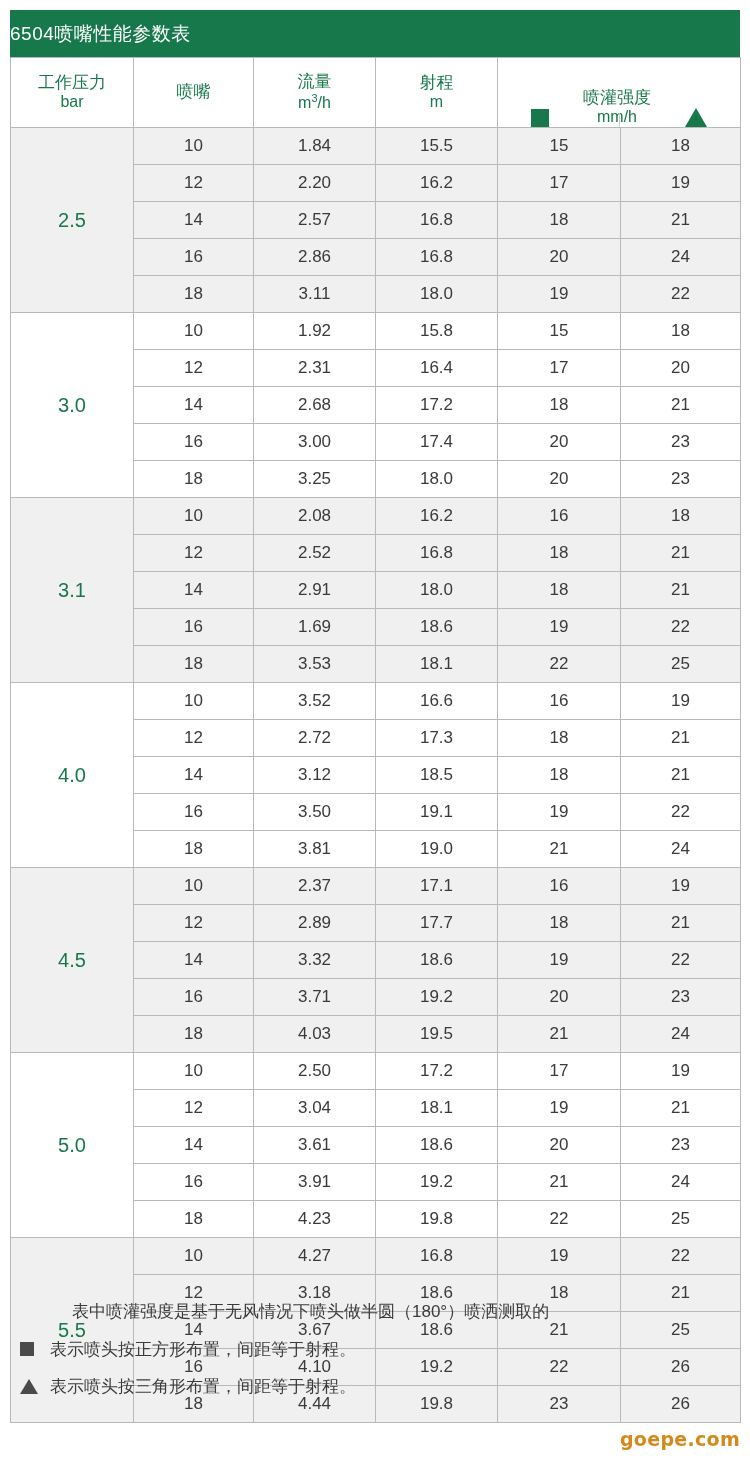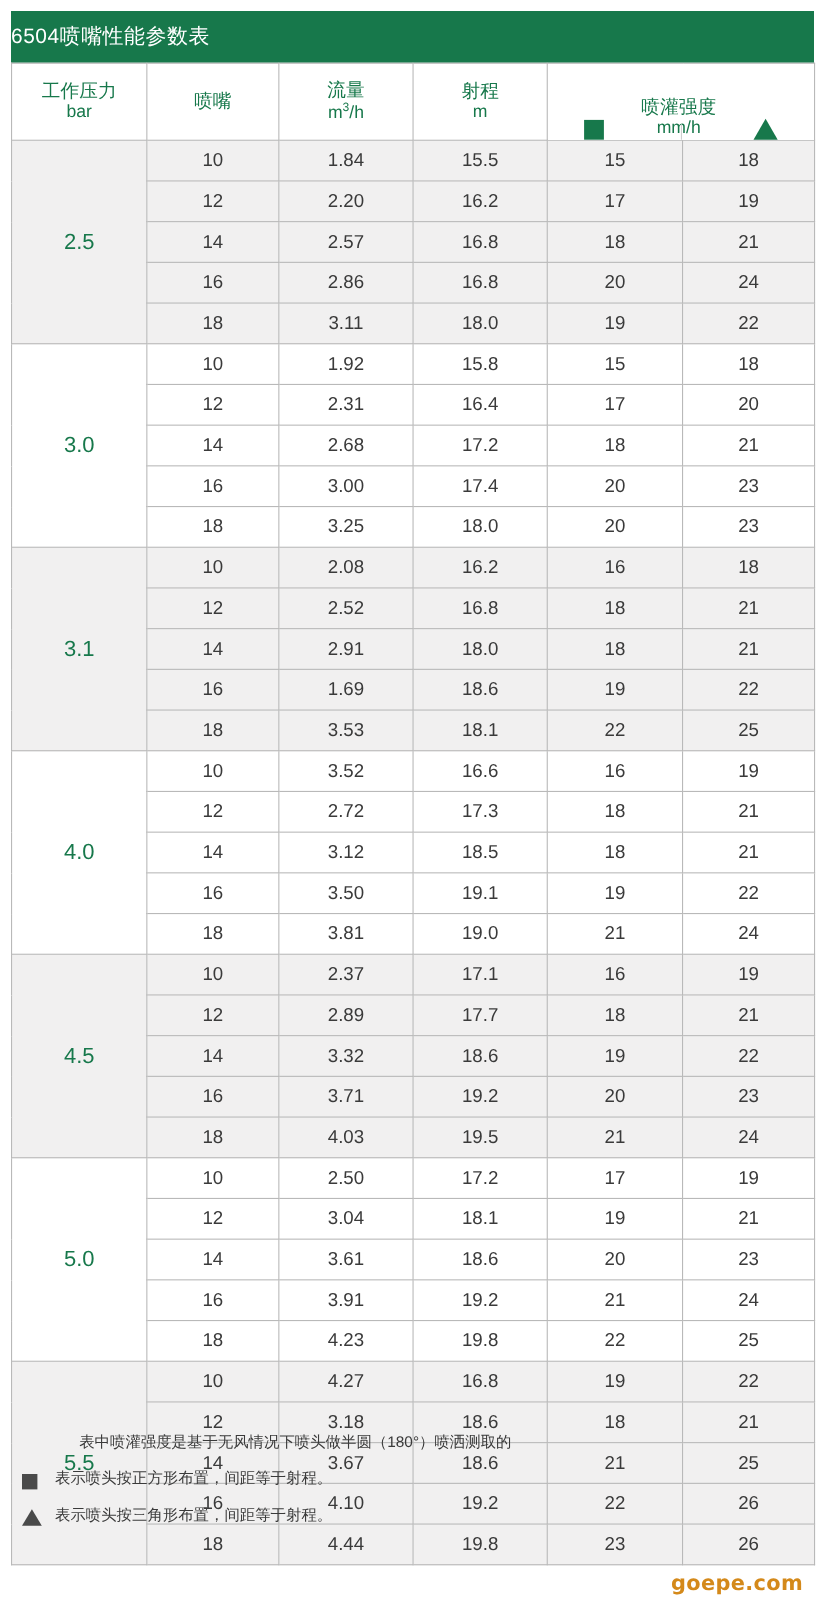--- a/index.html
+++ b/index.html
@@ -134,33 +134,32 @@
   tbody tr.band-plain  td { background: #ffffff; }
 
   
   .notes {
     position: absolute;
     left: 0;
     top: 1300px;
     width: 750px;
   }
   .note-line {
-    font-size: 14px;
+    font-size: 17px;
     color: #3a3a3a;
     line-height: 1.45;
     margin: 0 0 13px 0;
     display: flex;
     align-items: flex-start;
   }
   .note-line.indented {
     padding-left: 72px;
   }
   .note-line.with-marker {
     padding-left: 20px;
-    align-items: flex-end;
   }
   .note-marker {
     flex: 0 0 auto;
     width: 30px;
     display: inline-flex;
     align-items: center;
     justify-content: flex-start;
     padding-top: 4px;
   }
   .note-sq {
@@ -175,21 +174,21 @@
     border-left: 9px solid transparent;
     border-right: 9px solid transparent;
     border-bottom: 15px solid #4a4a4a;
     display: inline-block;
   }
   .note-text { display: inline-block; }
 
   
   .watermark {
     position: absolute;
-    right: 20px;
+    right: 10px;
     top: 1428px;
     font-size: 19px;
     color: #D4891A;
     font-family: "DejaVu Sans", sans-serif;
     font-weight: bold;
     letter-spacing: 0.3px;
   }
 </style>
 </head>
 <body>

